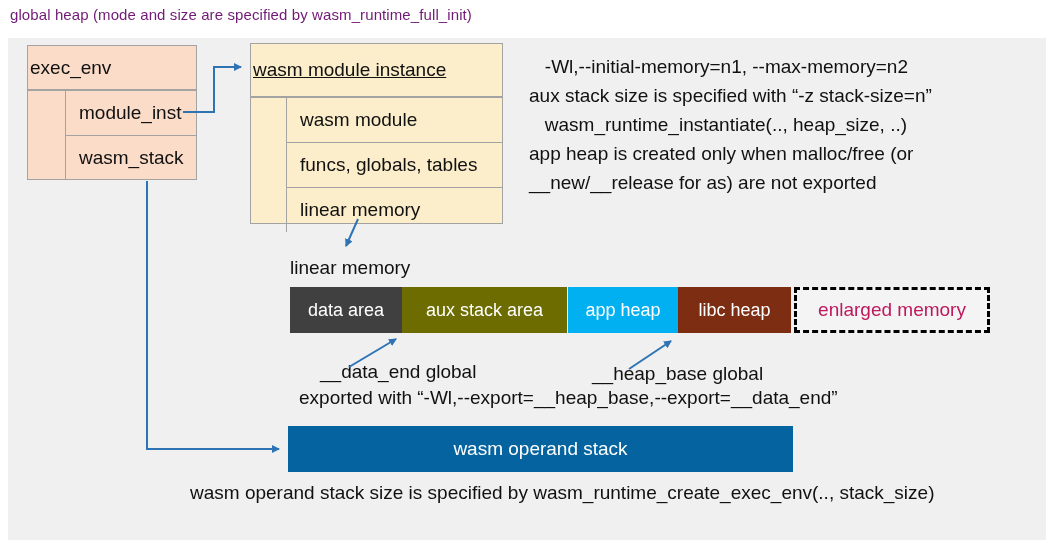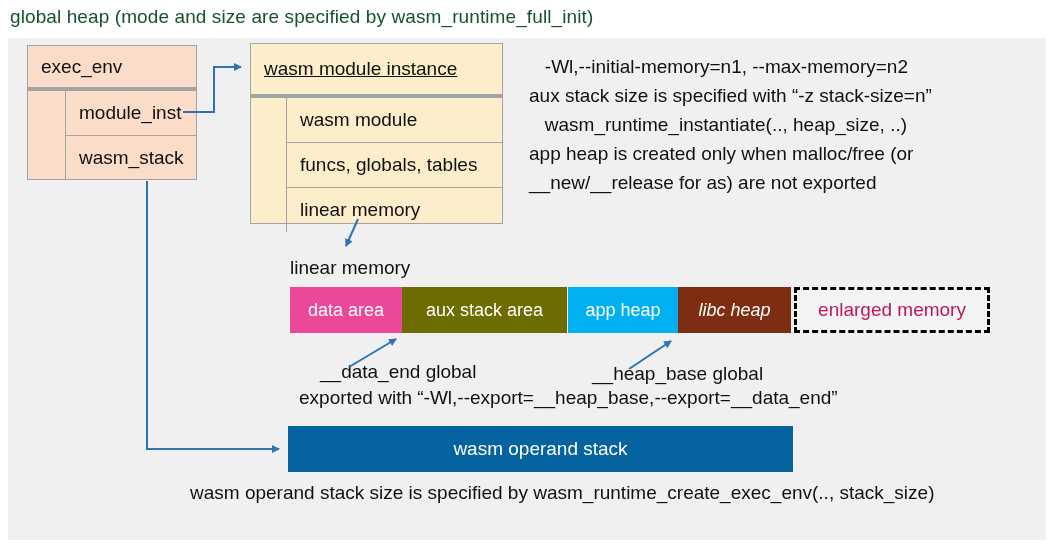--- a/index.html
+++ b/index.html
@@ -5,26 +5,26 @@
   html,body{margin:0;padding:0;}
   body{
     width:1054px;height:547px;position:relative;overflow:hidden;
     background:#ffffff;
     font-family:"Liberation Sans","DejaVu Sans",sans-serif;
     color:#111;
   }
   .abs{position:absolute;}
   .panel{left:8px;top:38px;width:1038px;height:502px;background:#F0F0F1;}
 
-  .page-title{left:10px;top:6px;font-size:19px;color:#14532d;letter-spacing:0.1px;}
+  .page-title{left:10px;top:6px;font-size:15px;color:#701a75;letter-spacing:0.1px;}
 
   
   .record{box-sizing:border-box;border:1px solid #A3A3A3;}
   .record .hdr{box-sizing:border-box;display:flex;align-items:center;
-    border-bottom:4px solid #a3a3a3;padding-left:13px;font-size:19px;}
+    border-bottom:2px solid #a3a3a3;padding-left:2px;font-size:19px;}
   .record .body{display:flex;margin-left:12px;}
   .record .spacer{border-right:1px solid #A3A3A3;}
   .record .cells{flex:1;display:flex;flex-direction:column;}
   .record .cell{box-sizing:border-box;display:flex;align-items:center;
     padding-left:13px;font-size:19px;}
   .record .cell.mid{border-bottom:1px solid #A3A3A3;}
 
   .box-exec{left:27px;top:45px;width:170px;height:135px;}
   .box-exec .hdr{height:45px;}
   .box-exec .spacer{width:25px;}
@@ -99,24 +99,24 @@
 <div class="abs notes">
   <div>   -Wl,--initial-memory=n1, --max-memory=n2</div>
   <div>aux stack size is specified with “-z stack-size=n”</div>
   <div>   wasm_runtime_instantiate(.., heap_size, ..)</div>
   <div>app heap is created only when malloc/free (or</div>
   <div>__new/__release for as) are not exported</div>
 </div>
 
 <div class="abs lm-label">linear memory</div>
 
-<div class="abs seg seg-data" style="background-color: #ec4899;">data area</div>
+<div class="abs seg seg-data" style="background-color: #404040;">data area</div>
 <div class="abs seg seg-aux" style="background-color: rgb(108, 108, 0);">aux stack area</div>
 <div class="abs seg seg-app" style="background-color: rgb(0, 176, 240);">app heap</div>
-<div class="abs seg seg-libc" style="background-color: rgb(124, 45, 18); font-style: italic;">libc heap</div>
+<div class="abs seg seg-libc" style="background-color: rgb(124, 45, 18);">libc heap</div>
 <div class="abs seg seg-enl">enlarged memory</div>
 
 <div class="abs ann ann-dataend">__data_end global</div>
 <div class="abs ann ann-heapbase">__heap_base global</div>
 <div class="abs ann ann-exported">exported with “-Wl,--export=__heap_base,--export=__data_end”</div>
 
 <div class="abs operand-bar" style="background-color: rgb(5, 99, 160);">wasm operand stack</div>
 
 <div class="abs footer">
   <div>wasm operand stack size is specified by wasm_runtime_create_exec_env(.., stack_size)</div>

